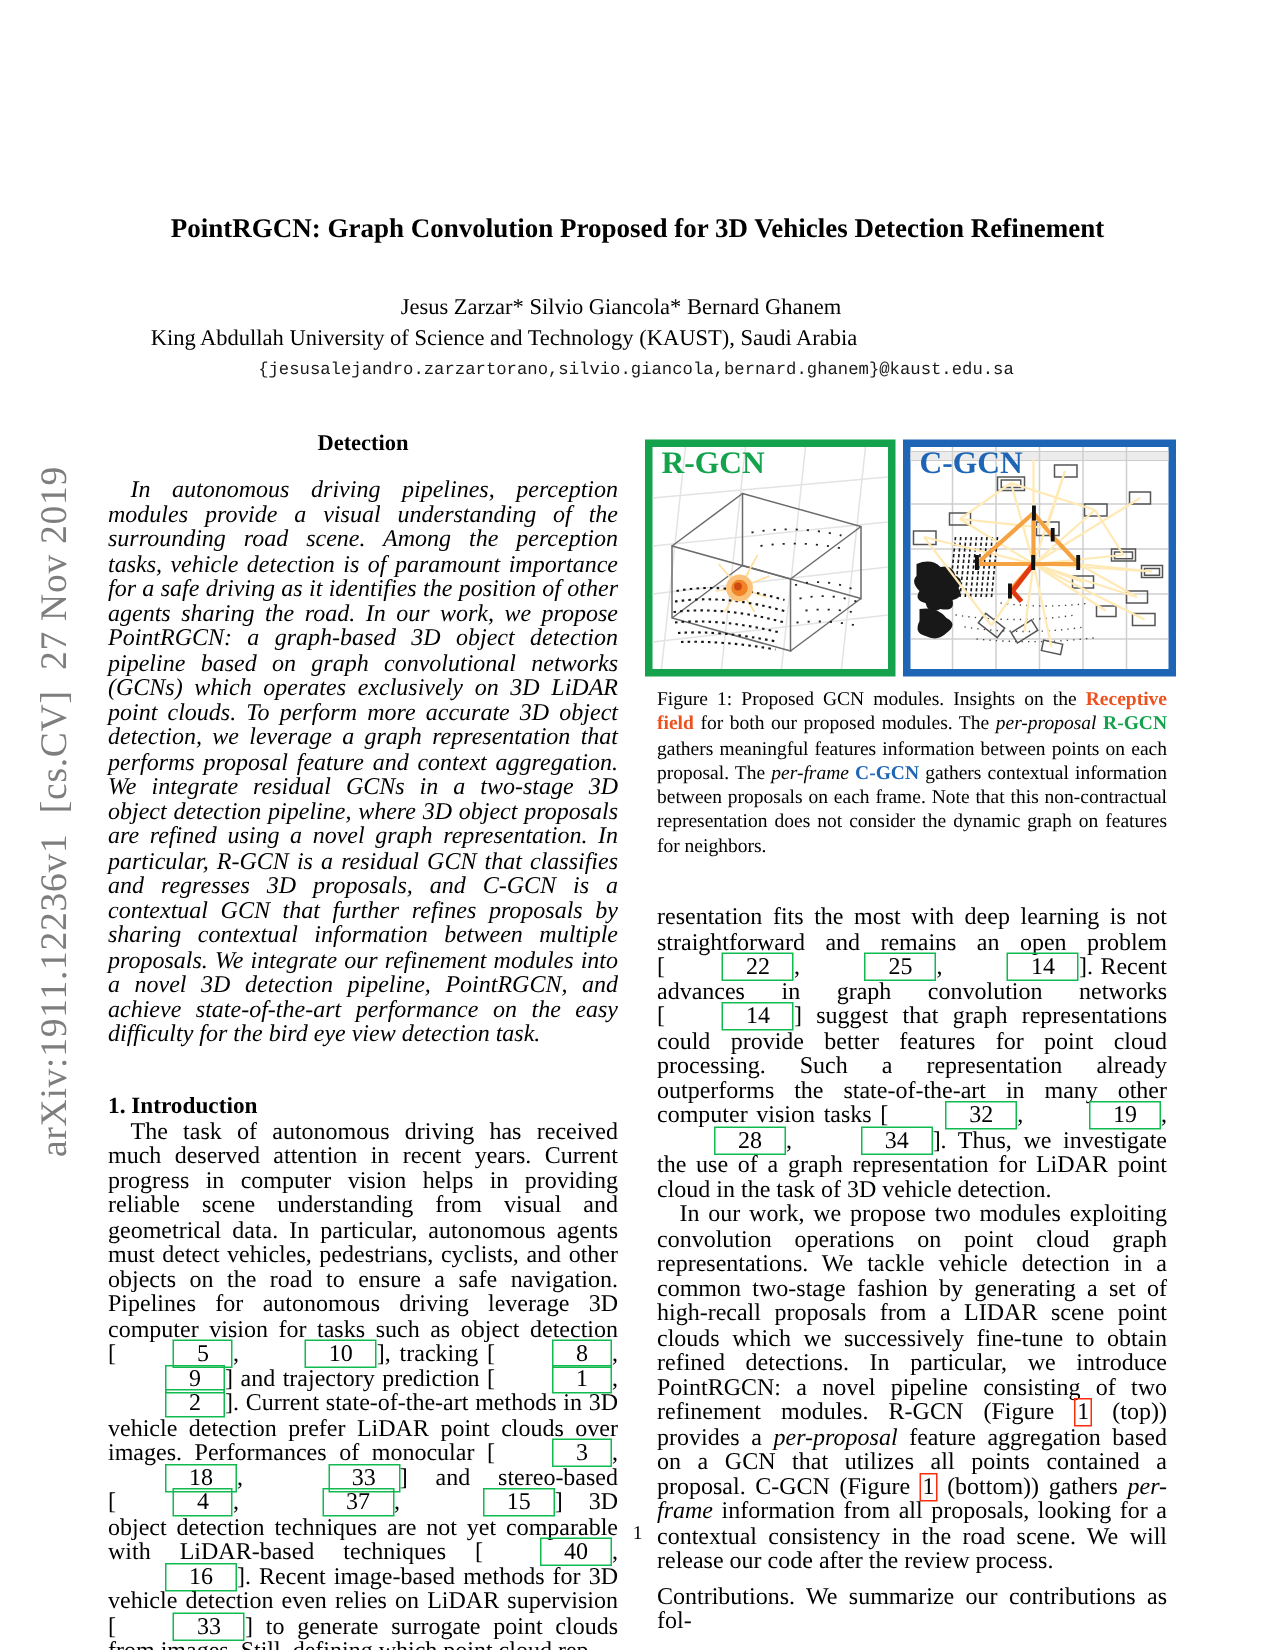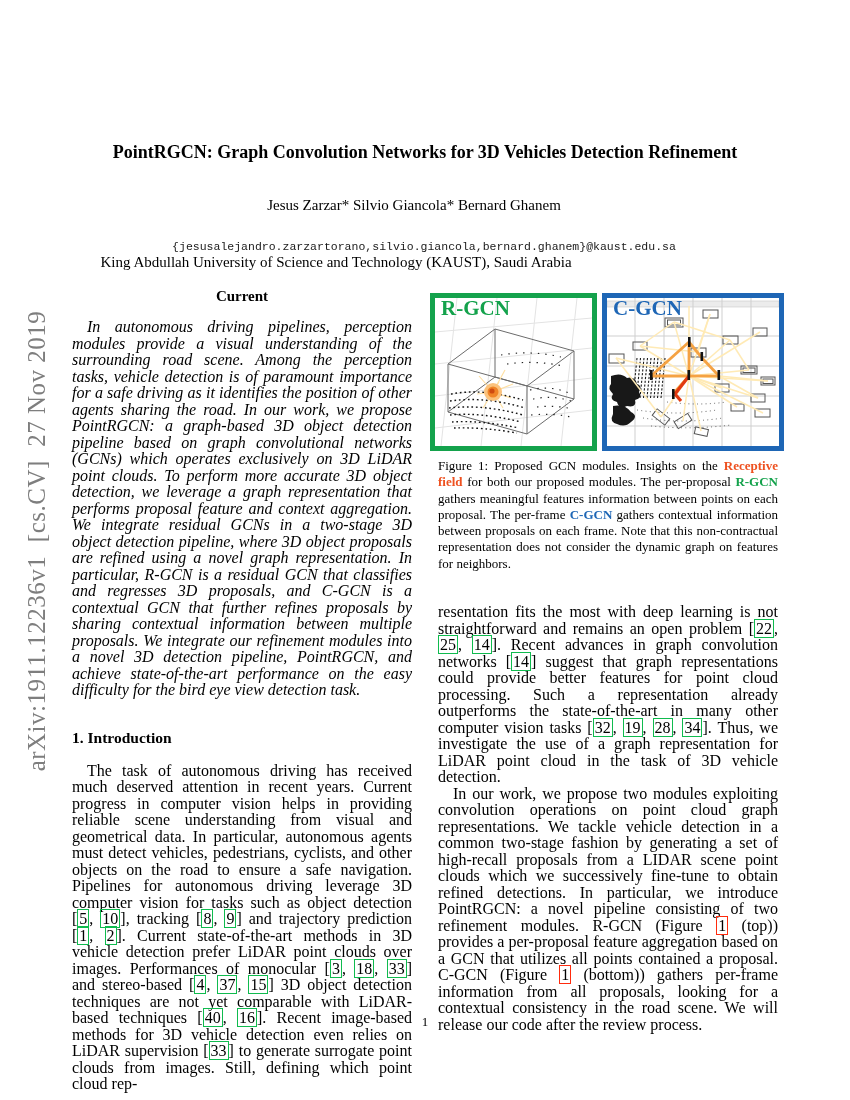--- a/index.html
+++ b/index.html
@@ -14,39 +14,39 @@
   .watermark{
     position:absolute;top:541px;left:37px;
     transform:translate(-50%,-50%) rotate(-90deg);
     white-space:pre;font-size:25px;letter-spacing:.5px;color:#7e7e7e;
   }
 
   
   .title{position:absolute;top:142px;left:0;width:850px;text-align:center;
     font-size:18px;font-weight:bold;}
   .authors{position:absolute;top:197px;left:0;width:828px;text-align:center;font-size:15px;}
-  .affil{position:absolute;top:218px;left:0;width:672px;text-align:center;font-size:15px;margin-top:36px;}
+  .affil{position:absolute;top:218px;left:0;width:672px;text-align:center;font-size:15px;}
   .email{position:absolute;top:240px;left:0;width:848px;text-align:center;
     font-family:"Liberation Mono","DejaVu Sans Mono",monospace;font-size:11.5px;color:#1a1a1a;}
 
   
   .col-left{position:absolute;left:72px;top:288px;width:340px;}
   .col-right-text{position:absolute;left:438px;top:604px;width:340px;}
   .para{font-size:16px;line-height:16.5px;text-align:justify;margin:0;}
   .para.indent{text-indent:15px;}
   .abstract-heading{text-align:center;font-size:15px;font-weight:bold;margin:0 0 14px 0;}
   .abstract-text{font-style:italic;}
-  .section-heading{font-size:15.5px;font-weight:bold;margin:30px 0 16px 0;}
+  .section-heading{font-size:15.5px;font-weight:bold;margin:30px 0 0 0;}
   .contrib{margin-top:7px;}
 
   
-  .cite{border:1.4px solid #0fbb4e;padding:0 1px;}
+  .cite{border:1.4px solid #0fbb4e;padding:0 15px;margin-left:38px;}
   .figref{border:1.4px solid #ff2b0d;padding:0 1px;}
   .bold{font-weight:normal;}
-  .italic{}
+  .italic{font-style:italic;}
   .orange-bold{color:#ee5120;font-weight:bold;}
   .green-bold{color:#14a24c;font-weight:bold;}
   .blue-bold{color:#1e66b5;font-weight:bold;}
 
   
   .fig-row{position:absolute;left:430px;top:293px;display:flex;gap:5px;}
   .panel{position:relative;background:#fff;}
   .panel.rgcn{border:5px solid #14a24c;width:157px;height:148px;}
   .panel.cgcn{border:5px solid #1e66b5;width:172px;height:148px;}
   .panel svg{display:block;width:100%;height:100%;}
@@ -59,27 +59,27 @@
 
   .page-number{position:absolute;top:1014px;left:0;width:850px;text-align:center;font-size:13px;}
 </style>
 </head>
 <body>
 
 <div class="page">
 
   <div class="watermark">arXiv:1911.12236v1  [cs.CV]  27 Nov 2019</div>
 
-  <div class="title">PointRGCN: Graph Convolution Networks for 3D Vehicles Detection Refinement</div>
+  <div class="title">PointRGCN: Graph Convolution Proposed for 3D Vehicles Detection Refinement</div>
   <div class="authors">Jesus Zarzar* Silvio Giancola* Bernard Ghanem</div>
   <div class="affil">King Abdullah University of Science and Technology (KAUST), Saudi Arabia</div>
   <div class="email">{jesusalejandro.zarzartorano,silvio.giancola,bernard.ghanem}@kaust.edu.sa</div>
 
   <div class="col-left">
-    <div class="abstract-heading">Current</div>
+    <div class="abstract-heading">Detection</div>
     <p class="para abstract-text indent">In autonomous driving pipelines, perception modules provide a visual understanding of the surrounding road scene. Among the perception tasks, vehicle detection is of paramount importance for a safe driving as it identifies the position of other agents sharing the road. In our work, we propose PointRGCN: a graph-based 3D object detection pipeline based on graph convolutional networks (GCNs) which operates exclusively on 3D LiDAR point clouds. To perform more accurate 3D object detection, we leverage a graph representation that performs proposal feature and context aggregation. We integrate residual GCNs in a two-stage 3D object detection pipeline, where 3D object proposals are refined using a novel graph representation. In particular, R-GCN is a residual GCN that classifies and regresses 3D proposals, and C-GCN is a contextual GCN that further refines proposals by sharing contextual information between multiple proposals. We integrate our refinement modules into a novel 3D detection pipeline, PointRGCN, and achieve state-of-the-art performance on the easy difficulty for the bird eye view detection task.</p>
     <div class="section-heading">1. Introduction</div>
     <p class="para indent"><span>The task of autonomous driving has received much deserved attention in recent years. Current progress in computer vision helps in providing reliable scene understanding from visual and geometrical data. In particular, autonomous agents must detect vehicles, pedestrians, cyclists, and other objects on the road to ensure a safe navigation. Pipelines for autonomous driving leverage 3D computer vision for tasks such as object detection [</span><span class="cite">5</span><span>, </span><span class="cite">10</span><span>], tracking [</span><span class="cite">8</span><span>, </span><span class="cite">9</span><span>] and trajectory prediction [</span><span class="cite">1</span><span>, </span><span class="cite">2</span><span>]. Current state-of-the-art methods in 3D vehicle detection prefer LiDAR point clouds over images. Performances of monocular [</span><span class="cite">3</span><span>, </span><span class="cite">18</span><span>, </span><span class="cite">33</span><span>] and stereo-based [</span><span class="cite">4</span><span>, </span><span class="cite">37</span><span>, </span><span class="cite">15</span><span>] 3D object detection techniques are not yet comparable with LiDAR-based techniques [</span><span class="cite">40</span><span>, </span><span class="cite">16</span><span>]. Recent image-based methods for 3D vehicle detection even relies on LiDAR supervision [</span><span class="cite">33</span><span>] to generate surrogate point clouds from images. Still, defining which point cloud rep-</span></p>
   </div>
 
   <div class="fig-row">
     <div class="panel rgcn">
       <svg viewBox="0 0 157 148">
         <g stroke="#e3e3e3" stroke-width="1">
           <line x1="0" y1="34" x2="157" y2="20"></line>
@@ -244,17 +244,18 @@
       </svg>
       <span class="panel-label b">C-GCN</span>
     </div>
   </div>
 
   <div class="caption"><span>Figure 1: </span><span class="bold">Proposed GCN modules.</span><span> Insights on the </span><span class="orange-bold">Receptive field</span><span> for both our proposed modules. The </span><span class="italic">per-proposal</span><span> </span><span class="green-bold">R-GCN</span><span> gathers meaningful features information between points on each proposal. The </span><span class="italic">per-frame</span><span> </span><span class="blue-bold">C-GCN</span><span> gathers contextual information between proposals on each frame. Note that this non-contractual representation does not consider the dynamic graph on features for neighbors.</span></div>
 
   <div class="col-right-text">
     <p class="para"><span>resentation fits the most with deep learning is not straightforward and remains an open problem [</span><span class="cite">22</span><span>, </span><span class="cite">25</span><span>, </span><span class="cite">14</span><span>]. Recent advances in graph convolution networks [</span><span class="cite">14</span><span>] suggest that graph representations could provide better features for point cloud processing. Such a representation already outperforms the state-of-the-art in many other computer vision tasks [</span><span class="cite">32</span><span>, </span><span class="cite">19</span><span>, </span><span class="cite">28</span><span>, </span><span class="cite">34</span><span>]. Thus, we investigate the use of a graph representation for LiDAR point cloud in the task of 3D vehicle detection.</span></p>
     <p class="para indent"><span>In our work, we propose two modules exploiting convolution operations on point cloud graph representations. We tackle vehicle detection in a common two-stage fashion by generating a set of high-recall proposals from a LIDAR scene point clouds which we successively fine-tune to obtain refined detections. In particular, we introduce PointRGCN: a novel pipeline consisting of two refinement modules. R-GCN (Figure </span><span class="figref">1</span><span> (top)) provides a </span><span class="italic">per-proposal</span><span> feature aggregation based on a GCN that utilizes all points contained a proposal. C-GCN (Figure </span><span class="figref">1</span><span> (bottom)) gathers </span><span class="italic">per-frame</span><span> information from all proposals, looking for a contextual consistency in the road scene. We will release our code after the review process.</span></p>
+    <p class="para contrib"><span class="bold">Contributions.</span><span> We summarize our contributions as fol-</span></p>
   </div>
 
   <div class="page-number">1</div>
 
 </div>
 
 </body></html>

